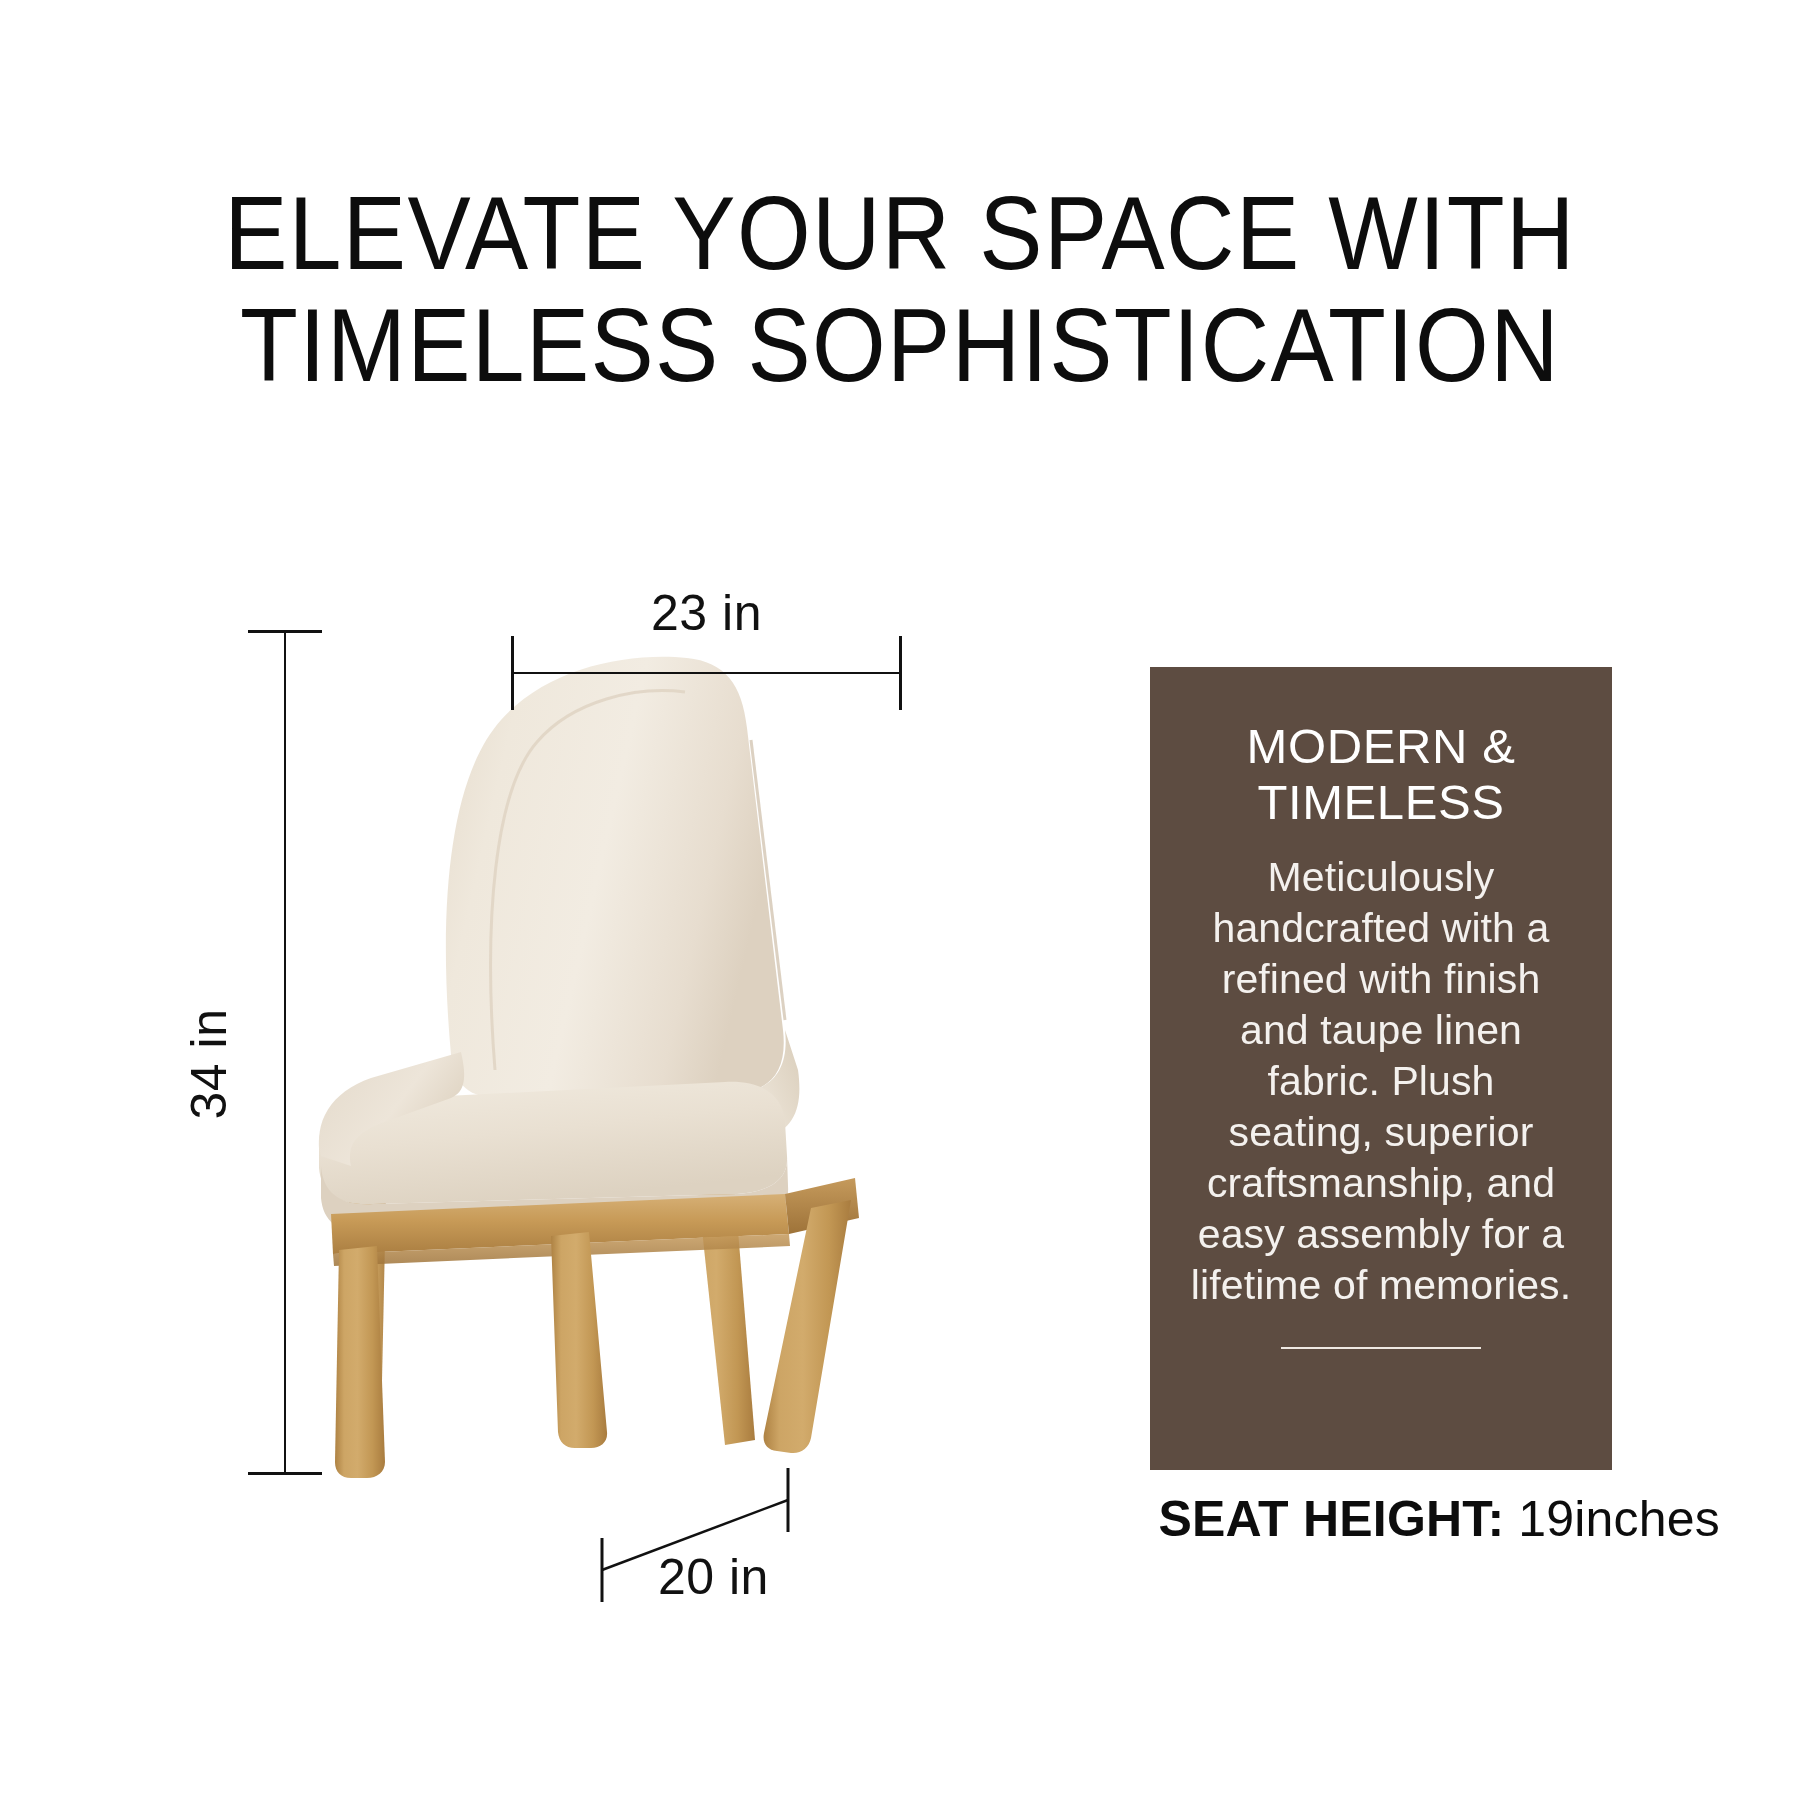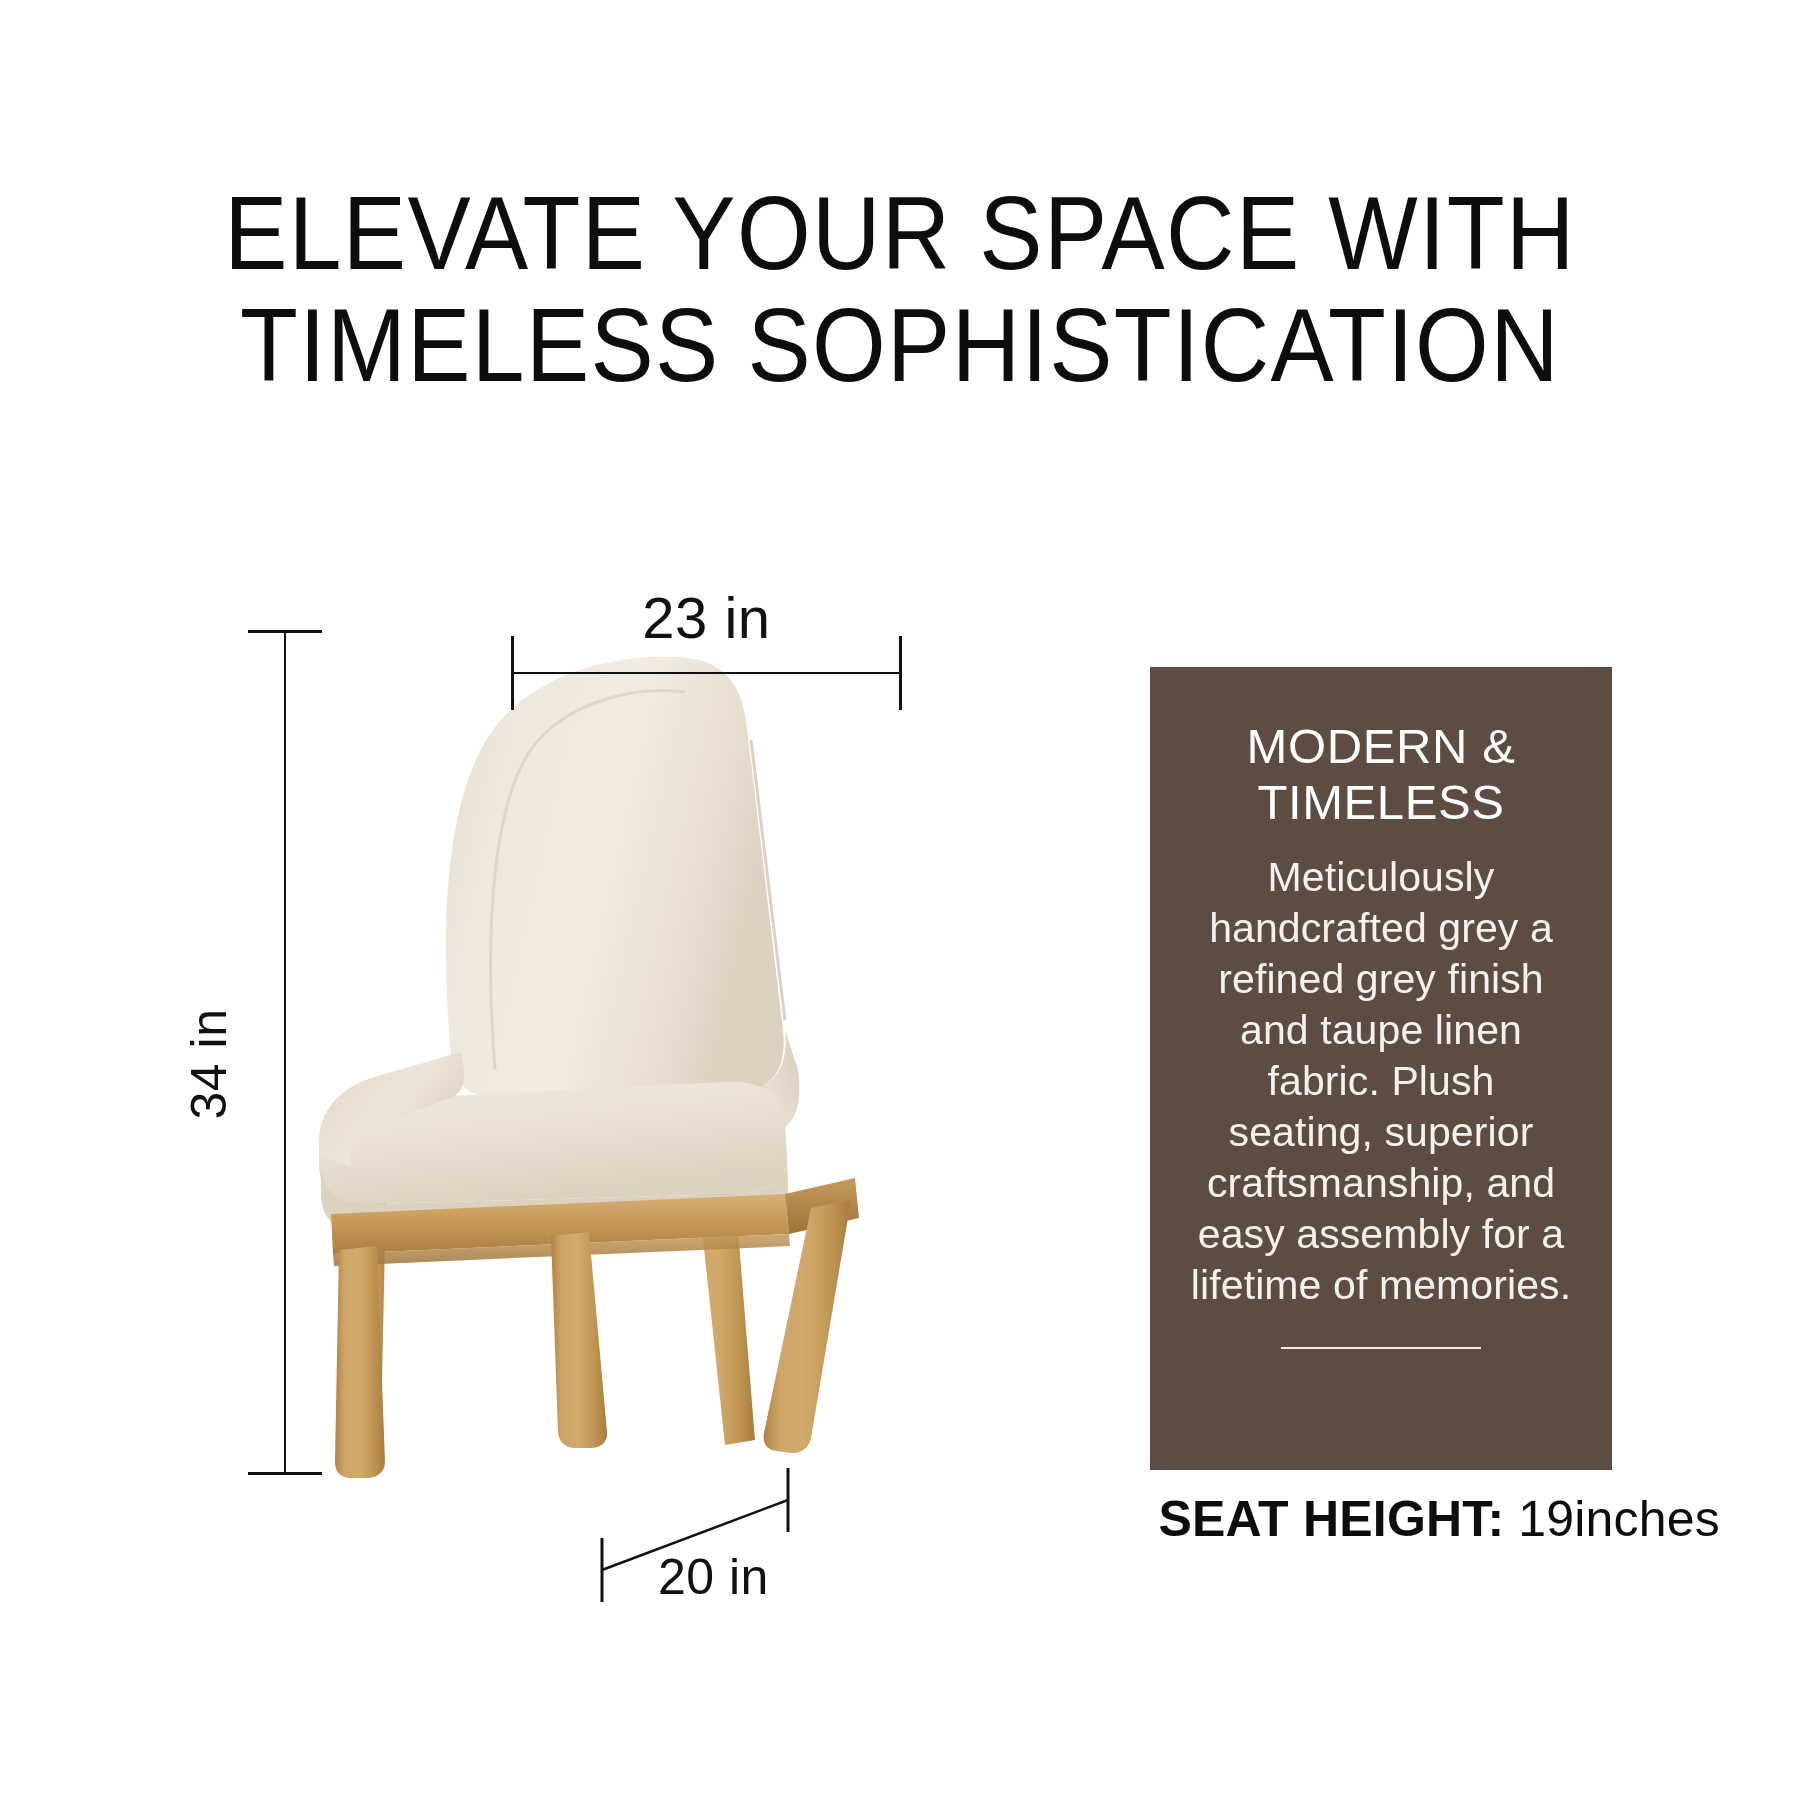--- a/index.html
+++ b/index.html
@@ -57,21 +57,21 @@
     position:absolute; top:-36px;
     width:3px; height:74px; background:#111111;
   }
   .dim-width .cap.left  { left:0; }
   .dim-width .cap.right { right:0; }
   .dim-width .dim-label {
     position:absolute;
     left:0; top:-88px;
     width:391px;
     text-align:center;
-    font-size:58px;
+    font-size:50px;
     font-weight:300;
     color:#111111;
     letter-spacing:0.5px;
   }
 
   
   .dim-height {
     position:absolute;
     left:284px; top:90px;
     width:2px; height:845px;
@@ -316,21 +316,21 @@
       <span class="dim-label">20 in</span>
     </div>
 
   </div>
 
   <div class="feature-panel">
     <div class="feature-title">
       <div>MODERN &amp;</div>
       <div>TIMELESS</div>
     </div>
-    <div class="feature-body">Meticulously handcrafted grey a refined grey finish and taupe linen fabric. Plush seating, superior craftsmanship, and easy assembly for a lifetime of memories.</div>
+    <div class="feature-body">Meticulously handcrafted with a refined with finish and taupe linen fabric. Plush seating, superior craftsmanship, and easy assembly for a lifetime of memories.</div>
     <div class="feature-divider"></div>
   </div>
 
   <div class="seat-height">
     <span class="sh-label">SEAT HEIGHT:</span><span>&nbsp;</span><span class="sh-value">19inches</span>
   </div>
 
 </div>
 
 </body></html>

